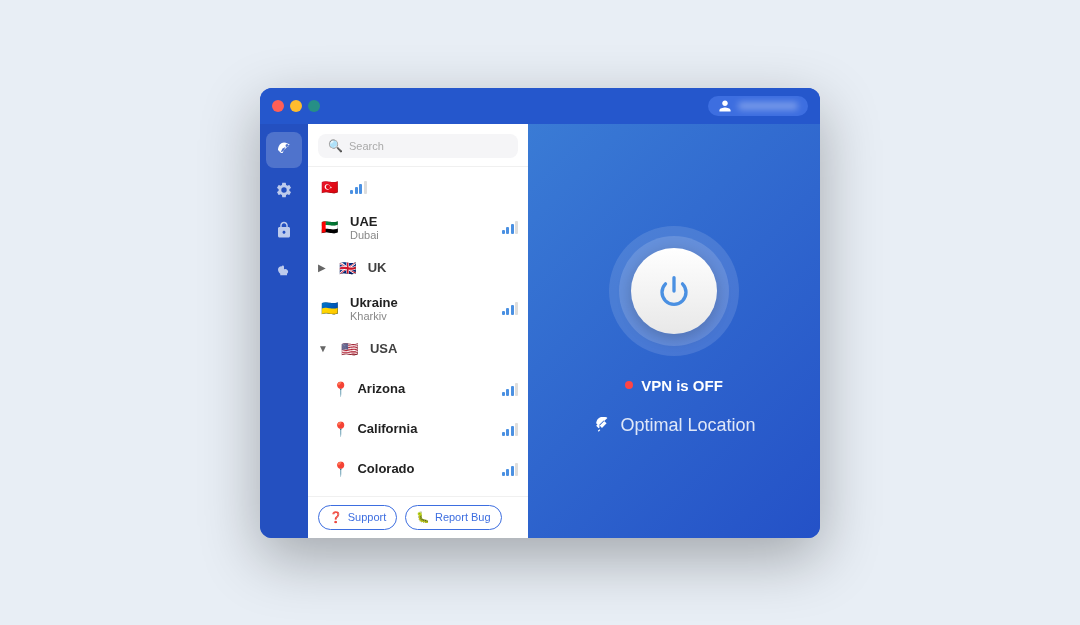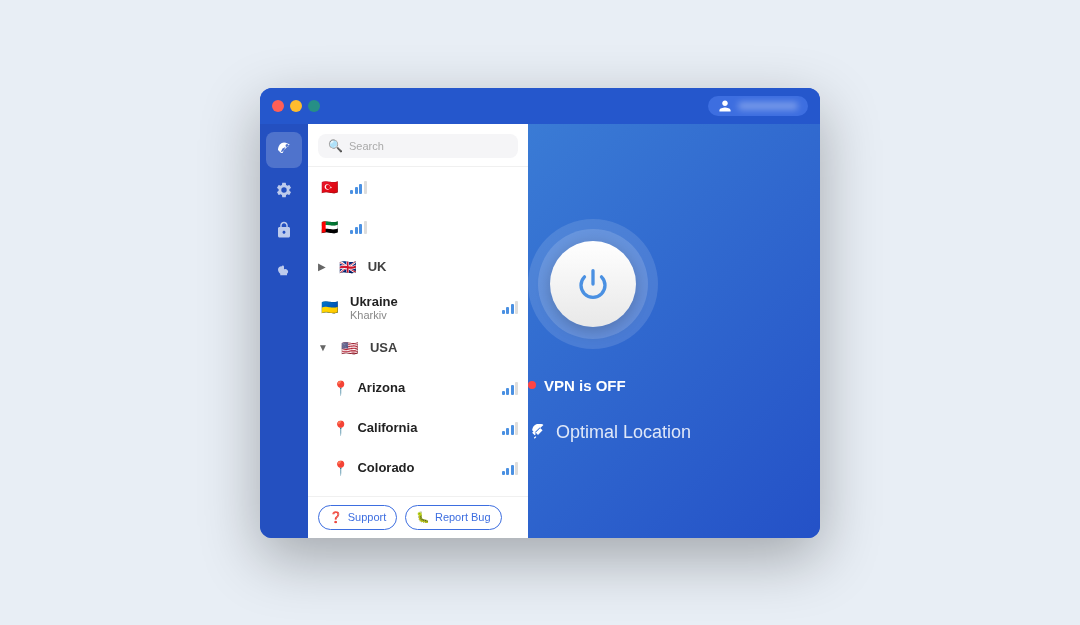--- a/index.html
+++ b/index.html
@@ -237,23 +237,23 @@
       font-size: 11px;
       font-weight: 500;
       cursor: pointer;
     }
     
     .right-panel {
       flex: 1;
       background: linear-gradient(135deg, #3a7bd5 0%, #2451c7 100%);
       display: flex;
       flex-direction: column;
-      align-items: flex-start;
-      justify-content: center;
-      gap: 28px;
+      align-items: center;
+      justify-content: center;
+      gap: 21px;
       position: relative;
     }
     
     .power-ring-outer {
       width: 130px;
       height: 130px;
       border-radius: 50%;
       background: rgba(255,255,255,0.12);
       display: flex;
       align-items: center;
@@ -388,20 +388,24 @@
           <div class="signal-bars">
             <div class="bar"></div>
             <div class="bar"></div>
             <div class="bar"></div>
             <div class="bar inactive"></div>
           </div>
         </div>
 
         <div class="server-item">
           <div class="flag-circle">🇦🇪</div>
+          <div class="server-info">
+            <div class="server-name">UAE</div>
+            <div class="server-city">Dubai</div>
+          </div>
           <div class="signal-bars">
             <div class="bar"></div>
             <div class="bar"></div>
             <div class="bar"></div>
             <div class="bar inactive"></div>
           </div>
         </div>
 
         <div class="server-item country-row">
           <span class="chevron">▶</span>

